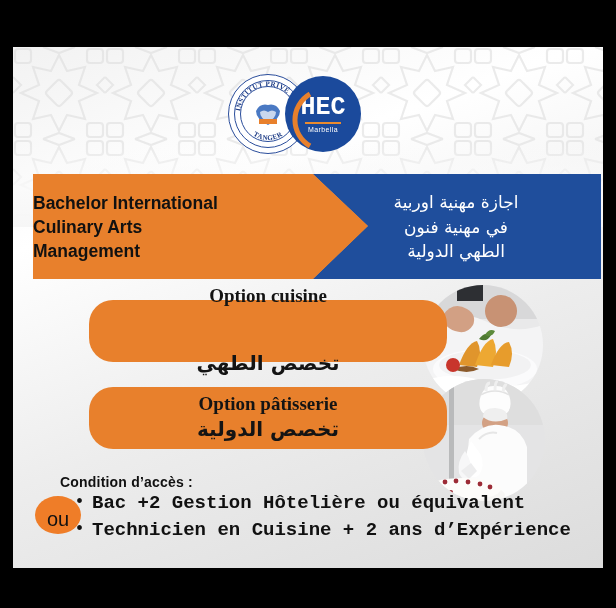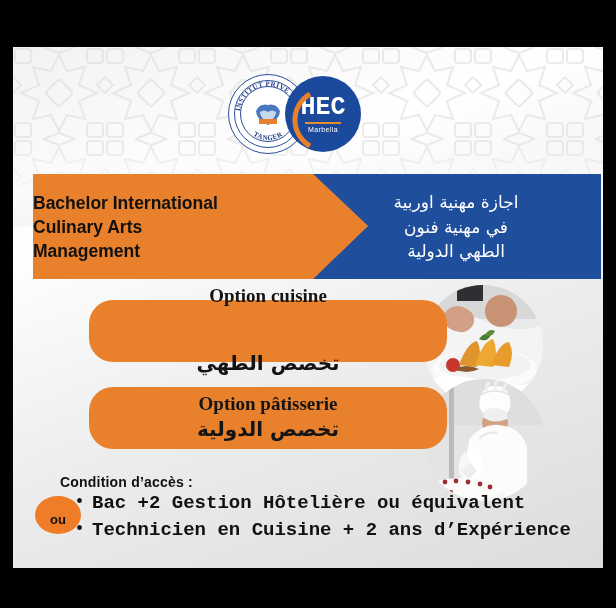--- a/index.html
+++ b/index.html
@@ -105,21 +105,21 @@
     position:absolute;left:47px;top:416px;
     font-family:"Liberation Sans",sans-serif;font-weight:bold;font-size:14px;color:#111;
     letter-spacing:.2px;
     margin-top:11px;
   }
   #ou-badge{
     position:absolute;left:22px;top:449px;width:46px;height:38px;border-radius:50%;
     background:#ef7d28;display:flex;align-items:center;justify-content:center;
   }
   #ou-badge span{
-    font-family:"Liberation Sans",sans-serif;font-weight:bold;font-size:13px;color:#111;margin-top:8px;
+    font-family:"Liberation Sans",sans-serif;font-weight:normal;font-size:20px;color:#111;margin-top:8px;
   }
   #cond-list{position:absolute;left:63px;top:444px;}
   .cond-row{display:flex;align-items:baseline;margin-bottom:1px;}
   .cond-bullet{
     width:16px;font-family:"Liberation Serif",serif;font-size:20px;color:#111;line-height:1;
   }
   .cond-txt{
     font-family:Liberation Mono, monospace;font-weight:bold;font-size:19px;color:#111;line-height:1.35;
     white-space:nowrap;
   }

